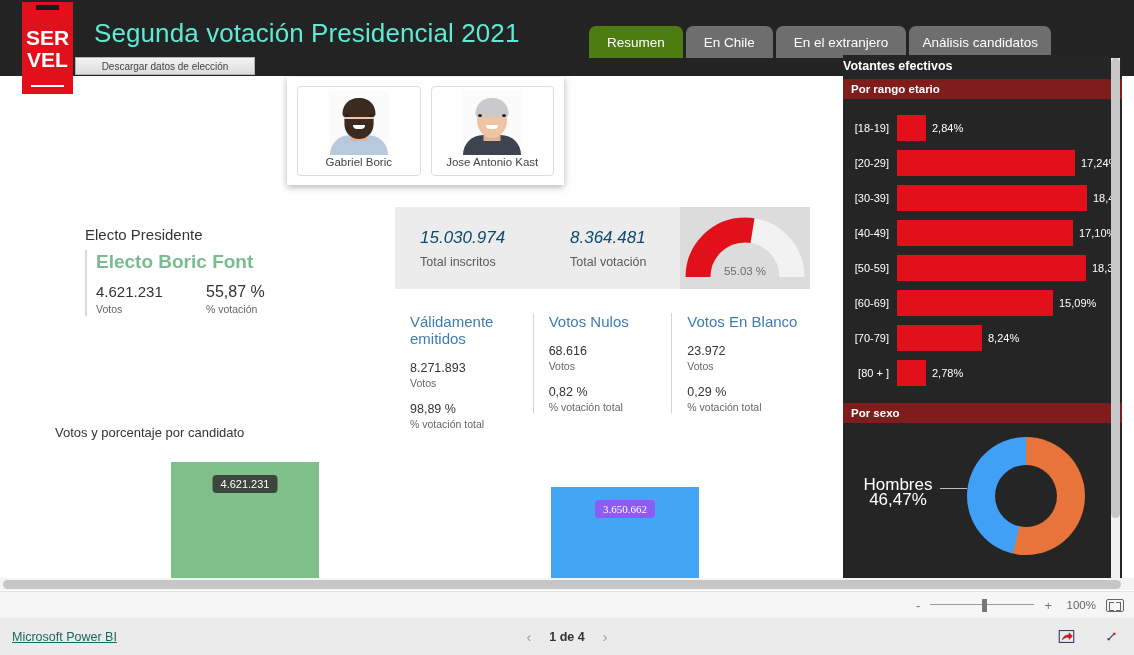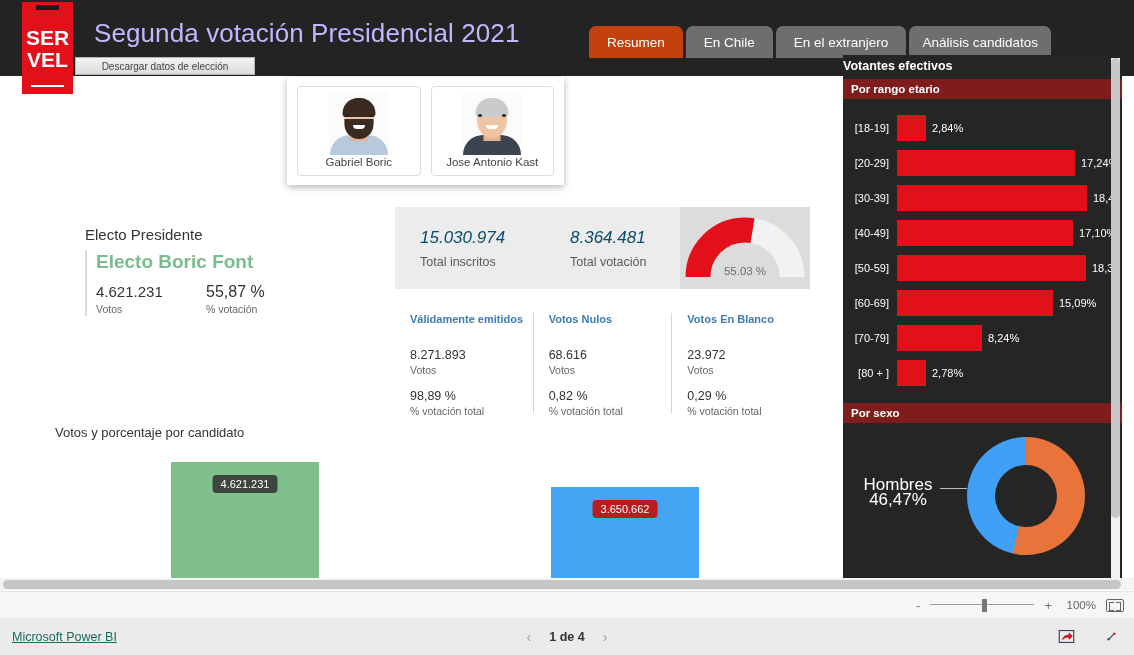--- a/index.html
+++ b/index.html
@@ -42,41 +42,41 @@
     width: 33px; height: 2px; background: #ffffff;
   }
   .servel-logo .txt {
     font-family: "Liberation Sans", sans-serif;
     font-weight: bold; font-size: 21px;
     line-height: 20px; letter-spacing: 0px;
     text-align: center; margin-top: 2px;
   }
   .header-title {
     position: absolute; left: 94px; top: 18px;
-    font-size: 26px; color: #c4b5fd;
+    font-size: 26px; color: #5eead4;
     font-weight: normal; letter-spacing: 0.1px;
   }
 
   
   .tabs {
     position: absolute; left: 589px; top: 26px;
     display: flex; align-items: flex-end; height: 32px;
   }
   .tab {
     height: 32px;
     padding: 0 18px;
     display: flex; align-items: center; justify-content: center;
     color: #ffffff; font-size: 13.5px;
     border-radius: 7px 7px 0 0;
     background: #6e6e6e;
     margin-right: 3px;
     cursor: pointer;
     white-space: nowrap;
   }
-  .tab.active { background: #c2410c; }
+  .tab.active { background: #4d7c0f; }
   .tab.wide { padding: 0 13px; }
 
   
   .download-btn {
     position: absolute; left: 75px; top: 57px;
     width: 180px; height: 18px;
     background: linear-gradient(#f3f3f3, #dcdcdc);
     border: 1px solid #b4b4b4;
     font-size: 10px; color: #444;
     display: flex; align-items: center; justify-content: center;
@@ -189,21 +189,21 @@
   }
 
   
   .votecols {
     position: absolute; left: 395px; top: 313px;
     width: 415px; height: 100px;
     display: flex;
   }
   .vcol { flex: 1; padding-left: 15px; position: relative; }
   .vcol + .vcol { border-left: 1px solid #d5d5d5; }
-  .vcol h4 { font-size: 11px; color: #3E7CB1; font-weight: bold; margin-bottom: 23px; }
+  .vcol h4 { font-size: 15px; color: #3E7CB1; font-weight: normal; margin-bottom: 14px; }
   .vcol .v1 { font-size: 12.5px; color: #333; }
   .vcol .v1s { font-size: 10.5px; color: #666; margin-top: 2px; }
   .vcol .v2 { font-size: 12.5px; color: #333; margin-top: 13px; }
   .vcol .v2s { font-size: 10.5px; color: #666; margin-top: 2px; }
 
   
   .bar-chart-title {
     position: absolute; left: 55px; top: 425px;
     font-size: 13px; color: #333;
   }
@@ -215,21 +215,21 @@
     position: absolute; bottom: 0;
     display: flex; justify-content: center;
   }
   .bc-label {
     position: absolute; top: 13px; left: 50%;
     transform: translateX(-50%);
     background: #3d463e; color: #fff;
     font-size: 11px; padding: 3px 8px; border-radius: 4px;
     white-space: nowrap;
   }
-  .bc-bar.b2 .bc-label { background: #b91c1c; top: 13px; }
+  .bc-bar.b2 .bc-label { background: #8b5cf6; top: 13px; font-family: Liberation Serif, serif; }
 
   
   .right-panel {
     position: absolute; left: 843px; top: 55px;
     width: 279px; height: 527px;
     background: #252525;
     overflow: hidden;
   }
   .rp-title {
     text-align: left; color: #ffffff;

